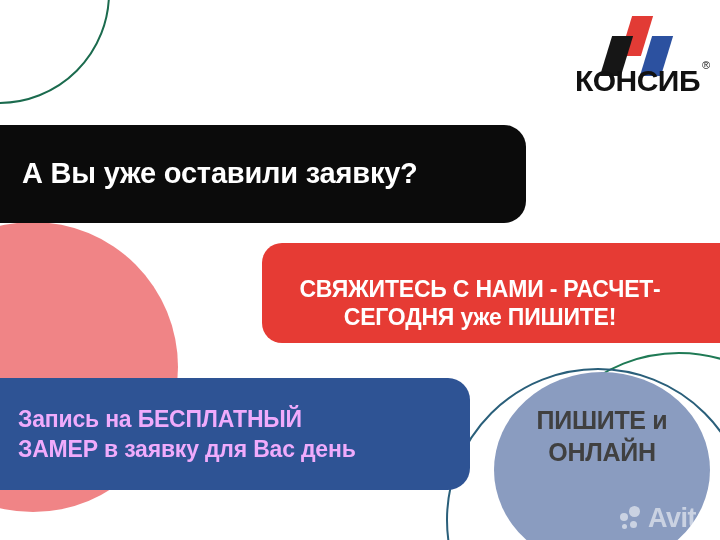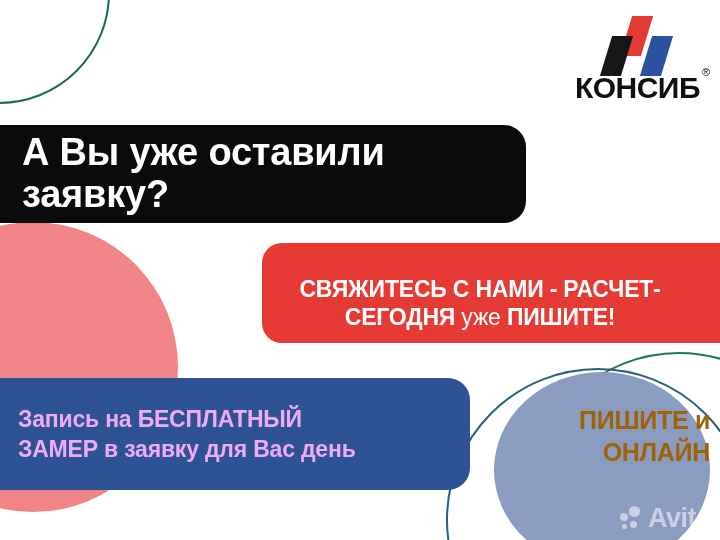--- a/index.html
+++ b/index.html
@@ -94,21 +94,20 @@
   }
   #logo-shape-red   { left: 60px;  top: 2px;  background: #E23B35; }
   #logo-shape-black { left: 40px;  top: 22px; background: #161616; }
   #logo-shape-blue  { left: 80px;  top: 22px; background: #2C51A0; }
 
   #logo-wordmark-wrap {
     position: relative;
     text-align: right;
     line-height: 1;
     padding-right: 2px;
-    margin-top: 7px;
   }
   #logo-wordmark {
     font-family: "Liberation Sans", sans-serif;
     font-weight: bold;
     font-size: 30px;
     letter-spacing: -0.5px;
     color: #111111;
   }
   #logo-registered {
     position: absolute;
@@ -132,21 +131,21 @@
     top: 125px;
     width: 566px;
     height: 98px;
     background: #0B0B0B;
     border-radius: 22px;
     padding-left: 62px;
     padding-right: 22px;
   }
   #banner-black-text {
     color: #ffffff;
-    font-size: 38px;
+    font-size: 29px;
     font-weight: bold;
     line-height: 1.1;
     letter-spacing: -0.2px;
   }
 
   #banner-red {
     left: 262px;
     top: 243px;
     width: 498px;
     height: 100px;
@@ -159,21 +158,21 @@
     color: #ffffff;
     font-size: 23px;
     font-weight: bold;
     line-height: 1.22;
     text-align: center;
     width: 392px;
     letter-spacing: -0.2px;
     margin-top: 20px;
   }
   #banner-red-text .soft {
-    font-weight: normal;
+    font-weight: bold;
     text-transform: none;
   }
 
   #banner-blue {
     left: -42px;
     top: 378px;
     width: 512px;
     height: 112px;
     background: #2E5394;
     border-radius: 22px;
@@ -187,22 +186,22 @@
     line-height: 1.32;
     letter-spacing: -0.2px;
   }
 
   
   #cta-circle-text {
     position: absolute;
     left: 494px;
     top: 404px;
     width: 216px;
-    text-align: right;
-    color: #a16207;
+    text-align: center;
+    color: #404040;
     font-size: 25px;
     font-weight: bold;
     line-height: 1.28;
     letter-spacing: -0.3px;
   }
 
   
   #avito-watermark {
     position: absolute;
     right: 8px;

